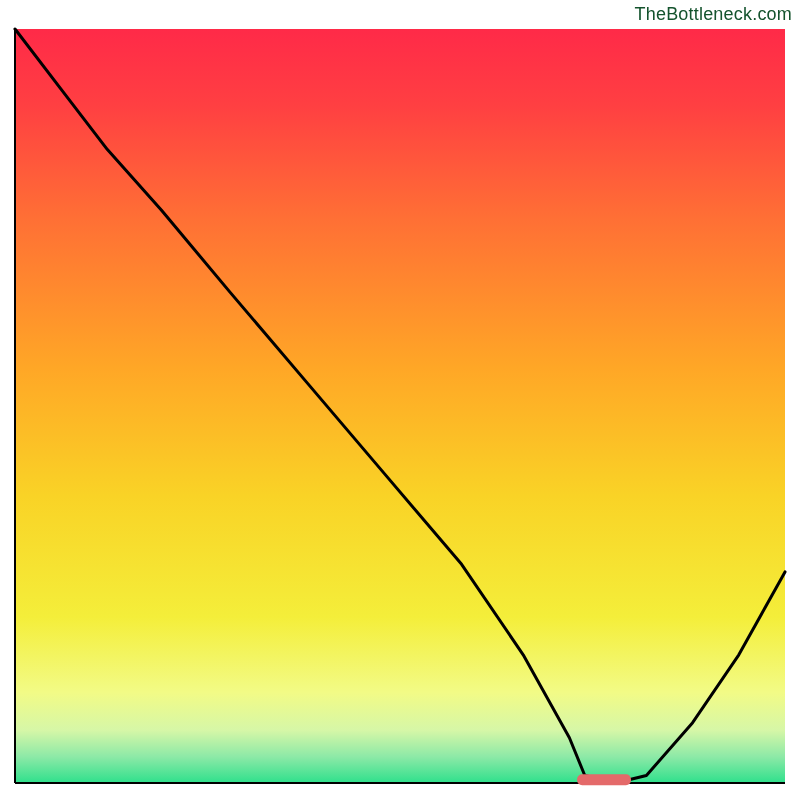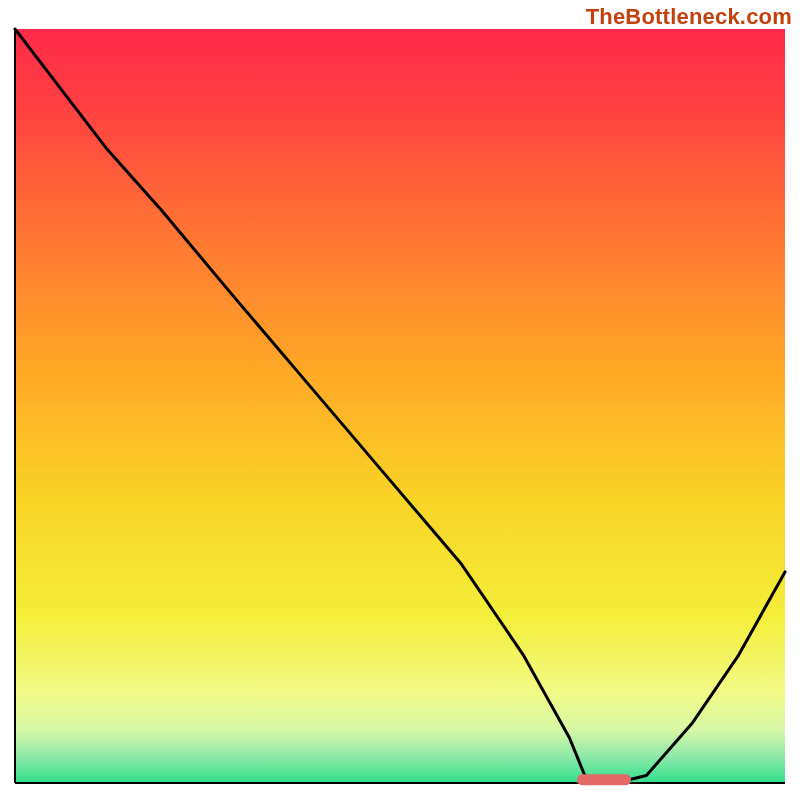--- a/index.html
+++ b/index.html
@@ -12,23 +12,23 @@
   }
   .container {
     position: relative;
     width: 800px;
     height: 800px;
   }
   .watermark {
     position: absolute;
     top: 4px;
     right: 8px;
-    font-size: 22px;
-    font-weight: 700;
-    color: #c2410c;
+    font-size: 18px;
+    font-weight: 400;
+    color: #14532d;
     letter-spacing: 0.2px;
   }
   svg.plot {
     position: absolute;
     left: 0;
     top: 0;
     width: 800px;
     height: 800px;
     display: block;
   }

